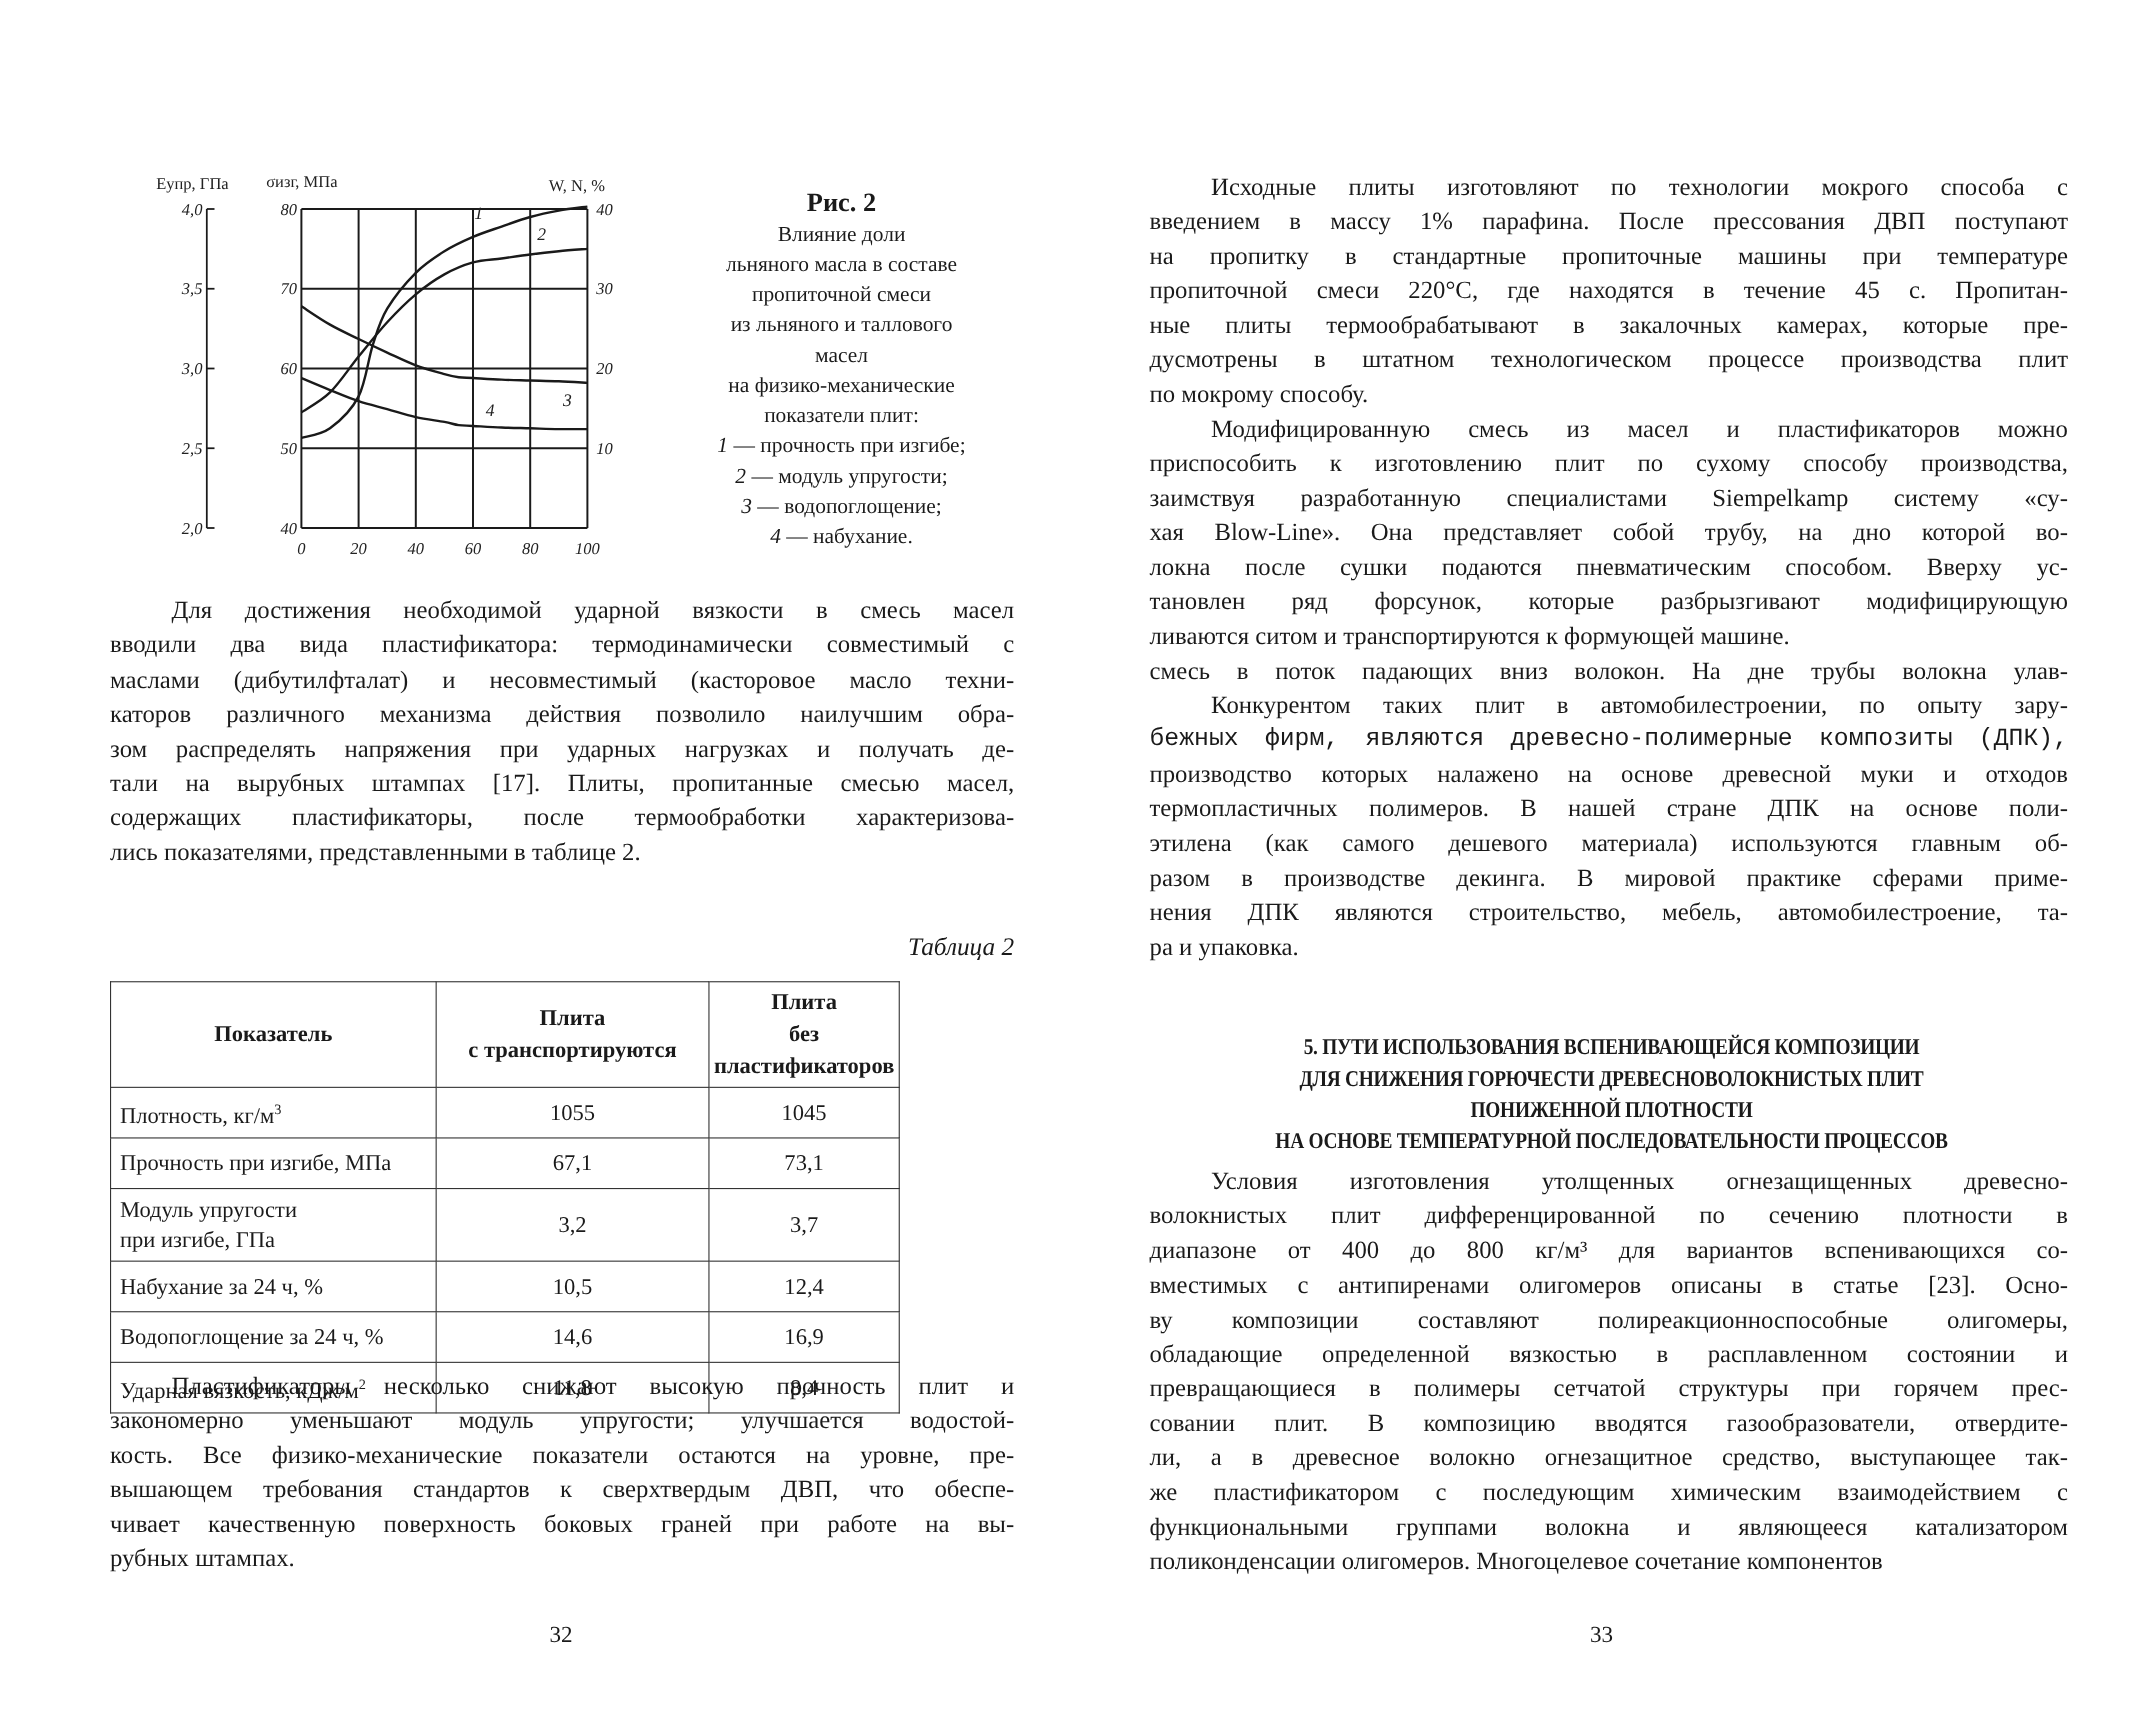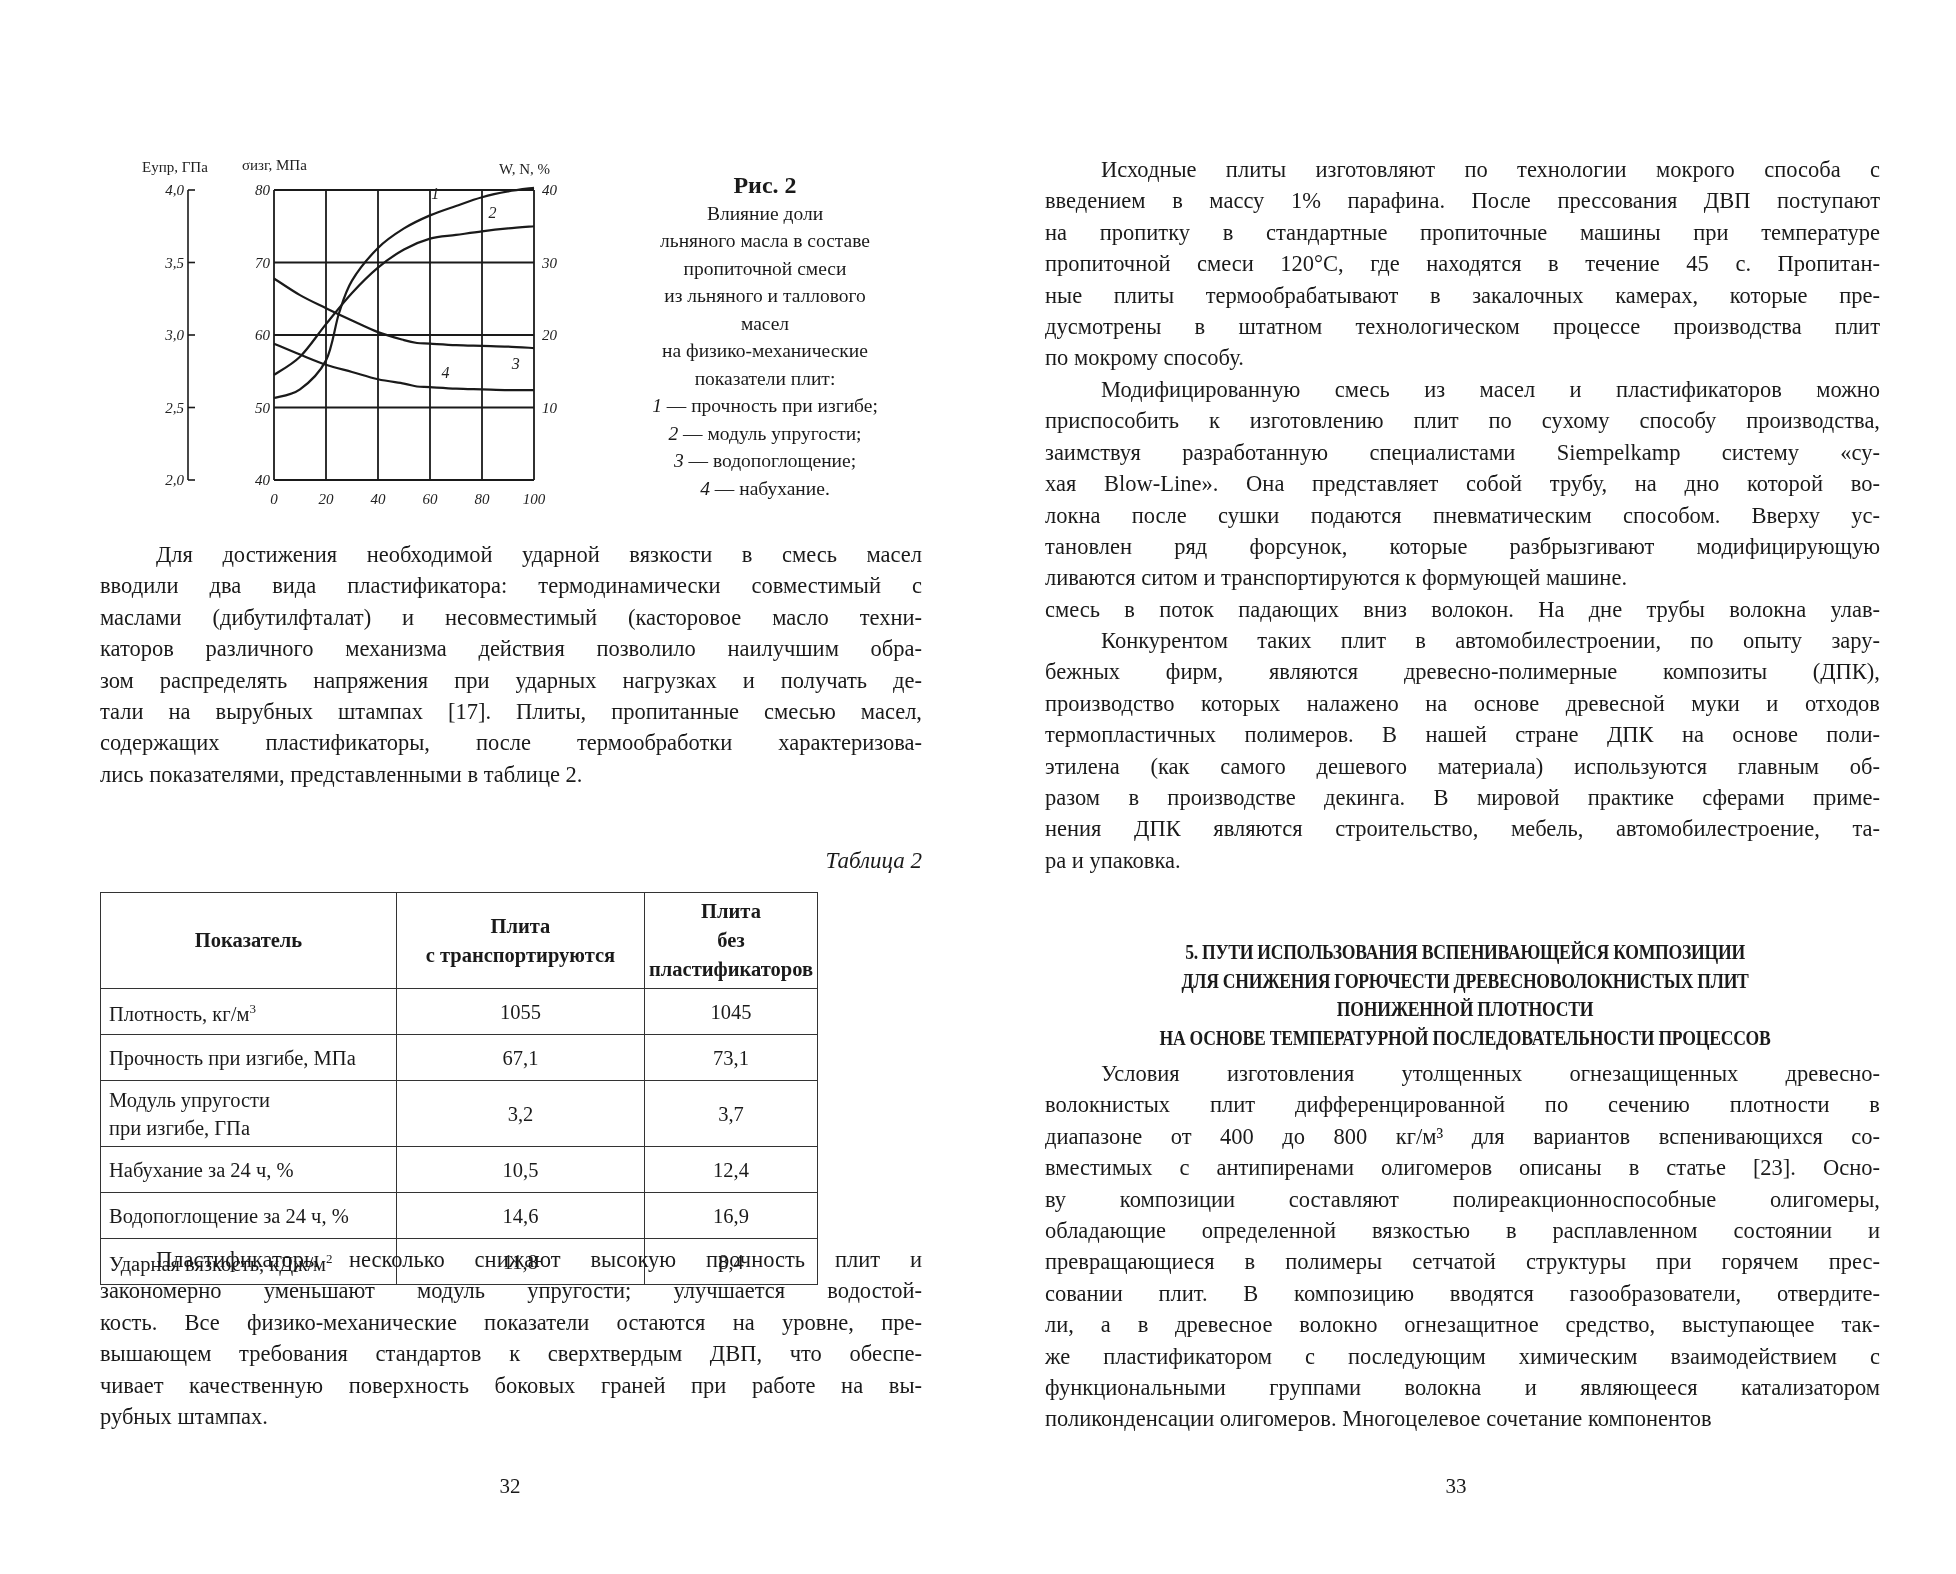--- a/index.html
+++ b/index.html
@@ -191,38 +191,38 @@
 
   <div class="pagenum" style="left:480px;">32</div>
 </div>
 
 <div class="page page-right"></div>
 
 <div class="para indent" id="rp1" style="left:1045px; top:154px; width:835px;">
     <span class="line">Исходные плиты изготовляют по технологии мокрого способа с</span>
     <span class="line" style="text-indent: 0px;">введением в массу 1% парафина. После прессования ДВП поступают</span>
     <span class="line" style="text-indent: 0px;">на пропитку в стандартные пропиточные машины при температуре</span>
-    <span class="line" style="text-indent: 0px;">пропиточной смеси 120°С, где находятся в течение 45 с. Пропитан-</span>
+    <span class="line" style="text-indent: 0px;">пропиточной смеси 220°С, где находятся в течение 45 с. Пропитан-</span>
     <span class="line" style="text-indent: 0px;">ные плиты термообрабатывают в закалочных камерах, которые пре-</span>
     <span class="line" style="text-indent: 0px;">дусмотрены в штатном технологическом процессе производства плит</span>
     <span class="line last" style="text-indent: 0px;">по мокрому способу.</span>
   </div>
 <div class="para indent" id="rp2" style="left:1045px; top:374px; width:835px;">
     <span class="line">Модифицированную смесь из масел и пластификаторов можно</span>
     <span class="line" style="text-indent: 0px;">приспособить к изготовлению плит по сухому способу производства,</span>
     <span class="line" style="text-indent: 0px;">заимствуя разработанную специалистами Siempelkamp систему «су-</span>
     <span class="line" style="text-indent: 0px;">хая Blow-Line». Она представляет собой трубу, на дно которой во-</span>
     <span class="line" style="text-indent: 0px;">локна после сушки подаются пневматическим способом. Вверху ус-</span>
     <span class="line" style="text-indent: 0px;">тановлен ряд форсунок, которые разбрызгивают модифицирующую</span>
     <span class="line last" style="text-indent: 0px;">ливаются ситом и транспортируются к формующей машине.</span>
     <span class="line" style="text-indent: 0px;">смесь в поток падающих вниз волокон. На дне трубы волокна улав-</span>
   </div>
 <div class="para indent" id="rp3" style="left:1045px; top:625px; width:835px;">
     <span class="line">Конкурентом таких плит в автомобилестроении, по опыту зару-</span>
-    <span class="line" style="text-indent: 0px;">бежных фирм, являются древесно-полимерные композиты (ДПК),</span>
+    <span class="line" style="text-indent: 0px; font-family: Liberation Mono, monospace;">бежных фирм, являются древесно-полимерные композиты (ДПК),</span>
     <span class="line" style="text-indent: 0px;">производство которых налажено на основе древесной муки и отходов</span>
     <span class="line" style="text-indent: 0px;">термопластичных полимеров. В нашей стране ДПК на основе поли-</span>
     <span class="line" style="text-indent: 0px;">этилена (как самого дешевого материала) используются главным об-</span>
     <span class="line" style="text-indent: 0px;">разом в производстве декинга. В мировой практике сферами приме-</span>
     <span class="line" style="text-indent: 0px;">нения ДПК являются строительство, мебель, автомобилестроение, та-</span>
     <span class="line last" style="text-indent: 0px;">ра и упаковка.</span>
   </div>
 
 <div class="heading" id="heading">
     <div>5. ПУТИ ИСПОЛЬЗОВАНИЯ ВСПЕНИВАЮЩЕЙСЯ КОМПОЗИЦИИ</div>

